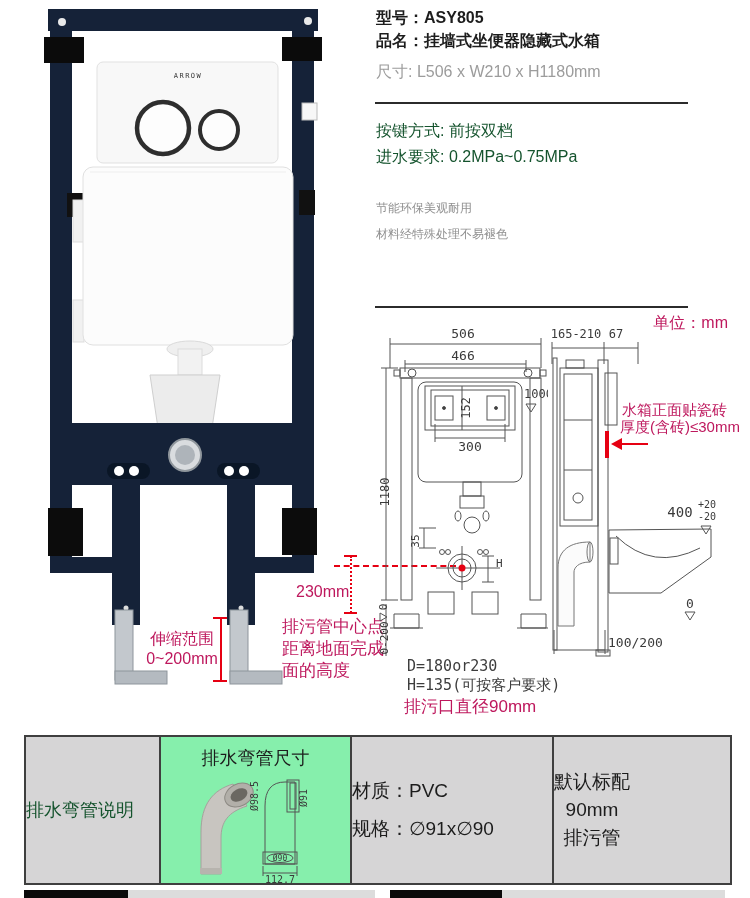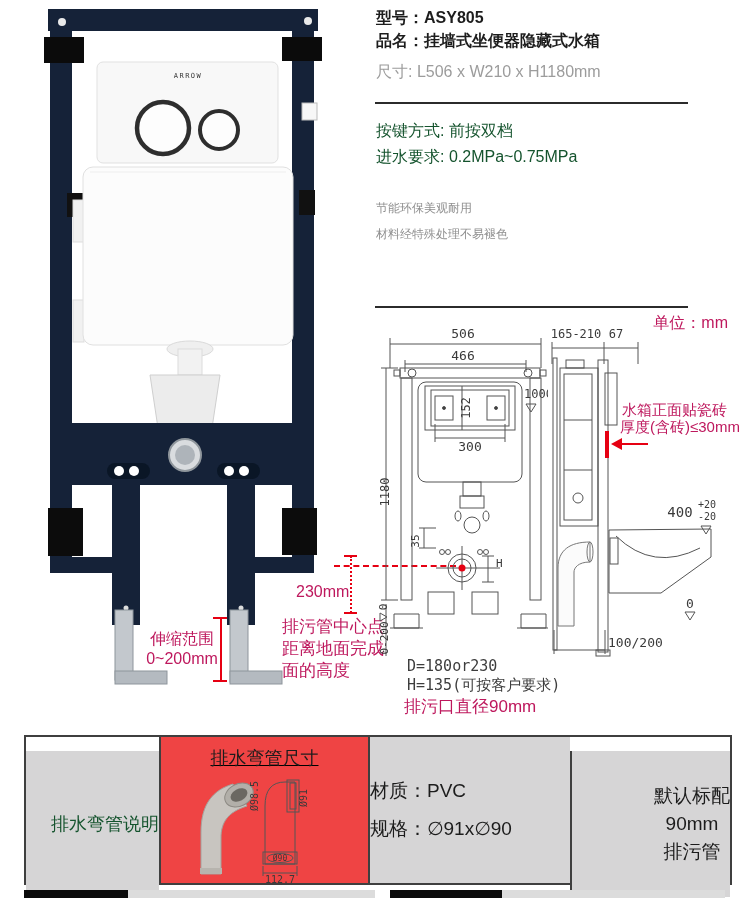--- a/index.html
+++ b/index.html
@@ -11,21 +11,21 @@
   .spec-mid{color:#14532d;font-size:16px;white-space:nowrap;}
   .spec-light{color:#8f8f8f;font-size:12px;white-space:nowrap;}
   .sep{height:0;border-top:2px solid #2b2b2b;}
   .red{color:#be185d;font-weight:normal;white-space:nowrap;}
   .cad{font-family:"DejaVu Sans Mono",monospace;color:#3d3d3d;white-space:nowrap;}
   svg text{font-family:"DejaVu Sans Mono",monospace;fill:#3a3a3a;}
   .tbl{display:flex;border:2px solid #3f3f3f;box-sizing:border-box;}
   .cell{box-sizing:border-box;height:100%;}
   .cell+.cell{border-left:2px solid #3f3f3f;}
   .gray-cell{background:#d6d5d6;}
-  .c-center{display:flex;align-items:center;justify-content:flex-end;margin-top:14px;}
+  .c-center{display:flex;align-items:center;justify-content:flex-start;}
   .redline{background:#e60012;}
 </style>
 </head>
 <body>
 
 <div class="page">
 
   <svg class="abs" style="left:30px;top:0;" width="340" height="720" viewBox="0 0 340 720">
     <g>
 
@@ -259,21 +259,21 @@
   <div class="abs redline" style="left:621px;top:443px;width:27px;height:2px;"></div>
 
   <div class="abs cad" style="left:407px;top:657px;font-size:15px;">D=180or230</div>
   <div class="abs cad" style="left:407px;top:676px;font-size:15px;">H=135(可按客户要求)</div>
   <div class="abs red" style="left:404px;top:695px;font-size:17px;">排污口直径90mm</div>
 
   <div class="abs tbl" style="left:24px;top:735px;width:708px;height:150px;">
     <div class="cell gray-cell c-center" style="width:133px;">
       <span style="font-size:18px;color:#14532d;">排水弯管说明</span>
     </div>
-    <div class="cell" style="width:209px;background:#ef4444;position:relative;text-decoration:underline;">
+    <div class="cell" style="width:191px;background:#86efac;position:relative;">
       <div style="text-align:center;font-size:18px;color:#1c1c1c;padding-top:9px;">排水弯管尺寸</div>
     </div>
     <div class="cell gray-cell" style="width:202px;display:flex;flex-direction:column;justify-content:center;gap:12px;">
       <div style="font-size:19px;color:#1c1c1c;">材质：PVC</div>
       <div style="font-size:19px;color:#1c1c1c;">规格：∅91x∅90</div>
     </div>
     <div class="cell gray-cell c-center" style="flex:1;">
       <div style="text-align:center;font-size:19px;color:#1c1c1c;line-height:28px;">
         <div>默认标配</div>
         <div>90mm</div>

